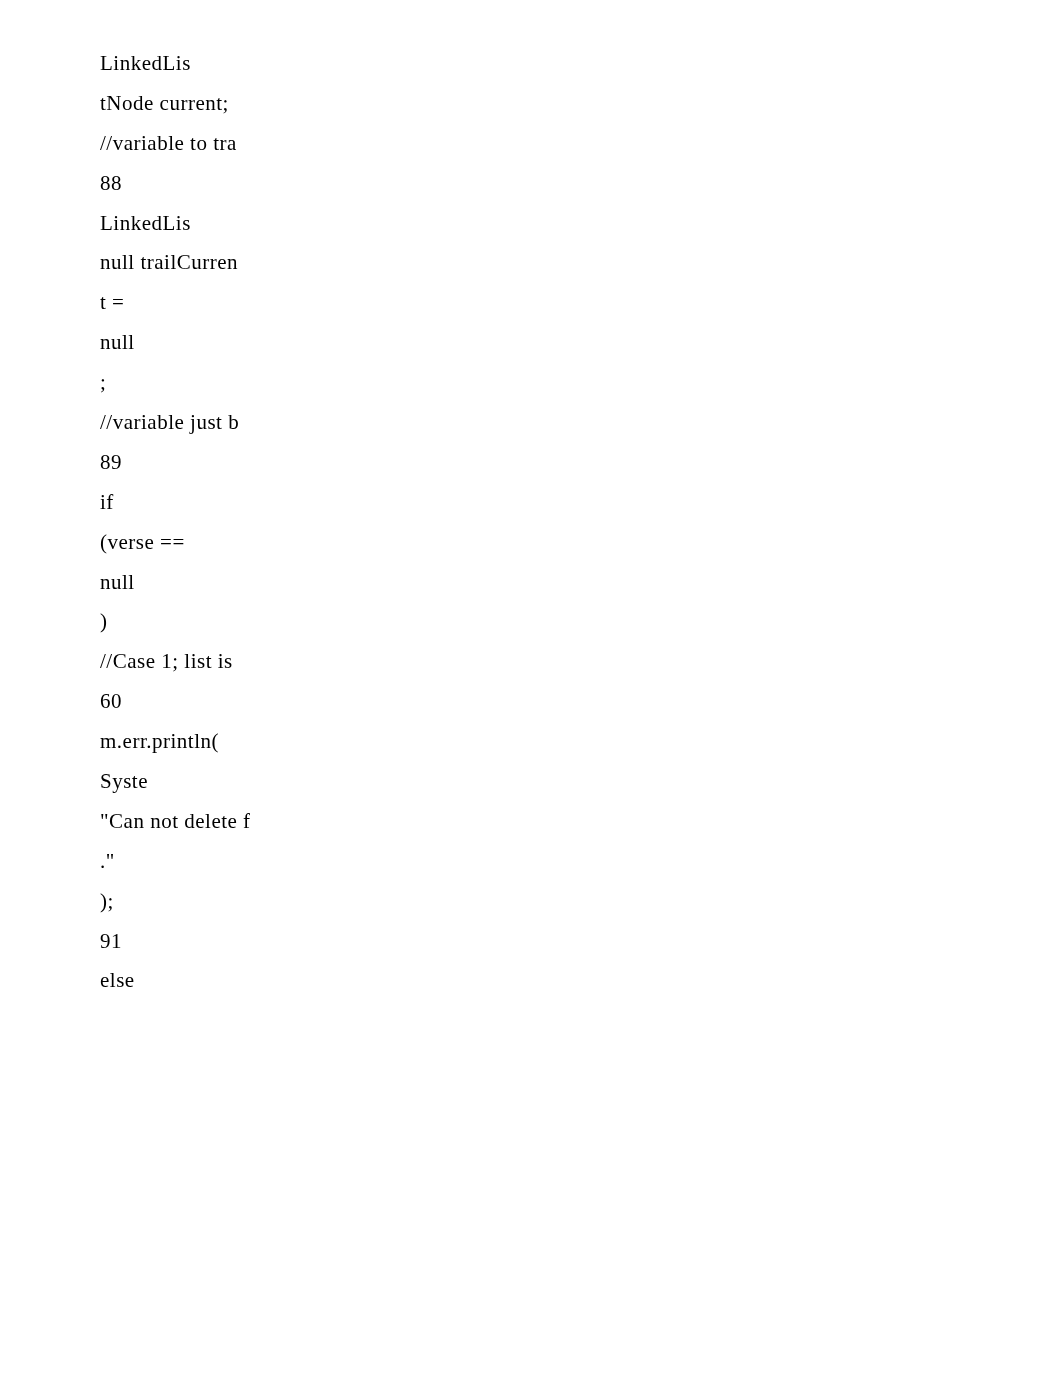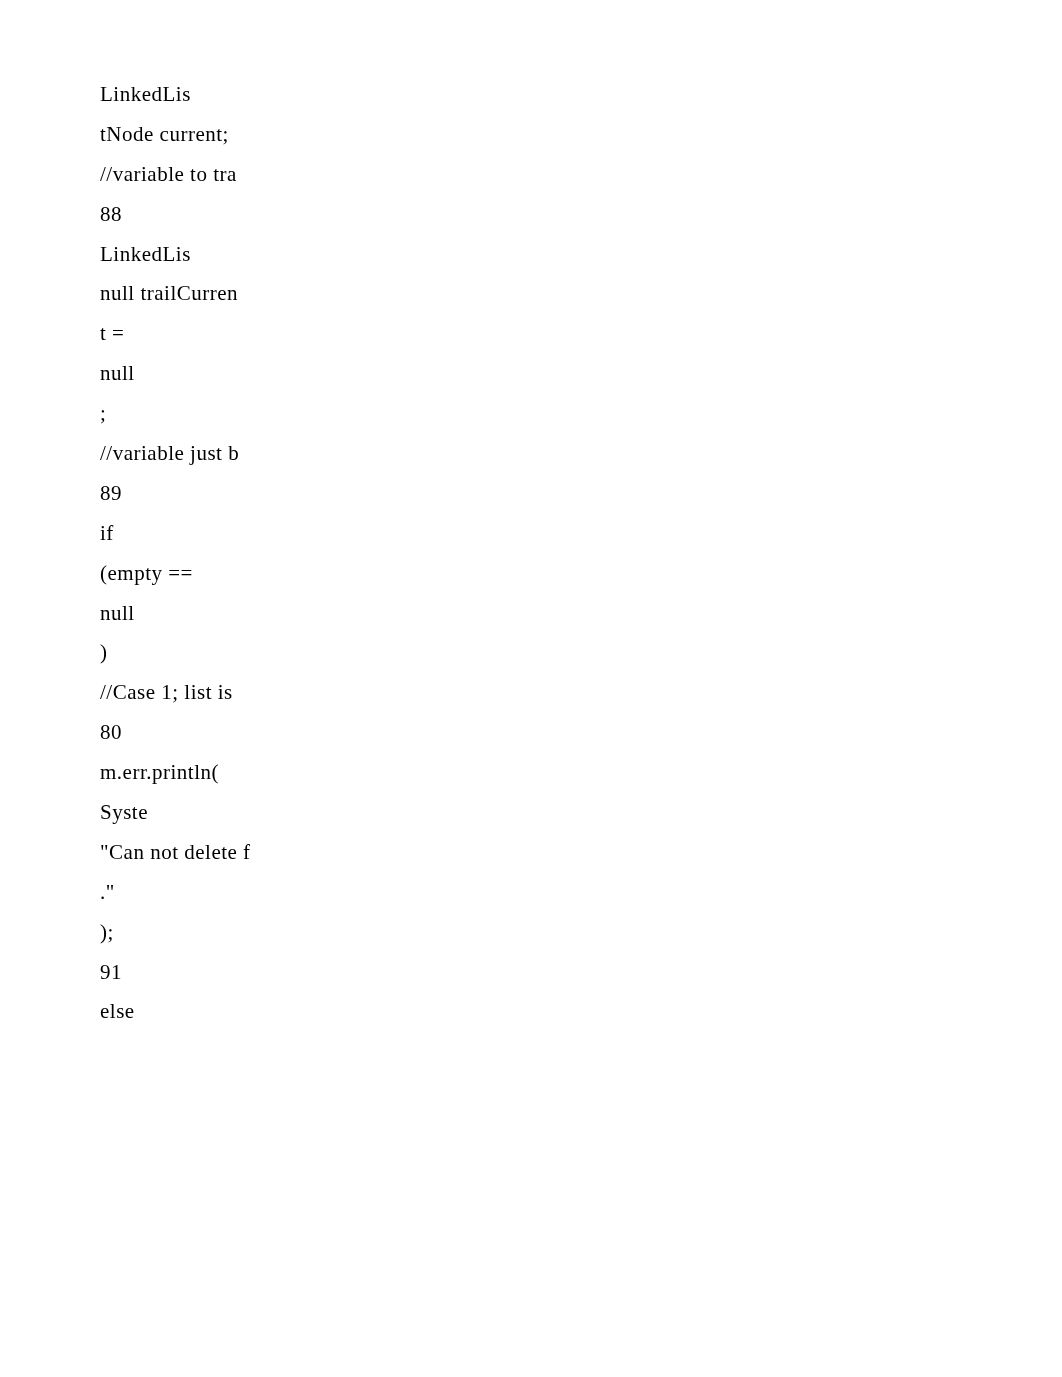--- a/index.html
+++ b/index.html
@@ -6,21 +6,21 @@
       margin: 0;
       padding: 0;
       background: #ffffff;
       font-family: Georgia, 'Times New Roman', serif;
       font-size: 21px;
       color: #000000;
       line-height: 1.9;
       letter-spacing: 0.5px;
     }
     .page {
-      padding: 75px 100px 100px 100px;
+      padding: 44px 100px 100px 100px;
       width: 866px;
       box-sizing: border-box;
     }
     .line {
       display: block;
       white-space: pre;
     }
   </style>
 </head>
 <body>
@@ -31,25 +31,25 @@
   <span class="line">//variable to tra</span>
   <span class="line">88</span>
   <span class="line">LinkedLis</span>
   <span class="line">null trailCurren</span>
   <span class="line">t =</span>
   <span class="line">null</span>
   <span class="line">;</span>
   <span class="line">//variable just b</span>
   <span class="line">89</span>
   <span class="line">if</span>
-  <span class="line">(empty ==</span>
+  <span class="line">(verse ==</span>
   <span class="line">null</span>
   <span class="line">)</span>
   <span class="line">//Case 1; list is</span>
-  <span class="line">80</span>
+  <span class="line">60</span>
   <span class="line">m.err.println(</span>
   <span class="line">Syste</span>
   <span class="line">"Can not delete f</span>
   <span class="line">."</span>
   <span class="line">);</span>
   <span class="line">91</span>
   <span class="line">else</span>
 </div>
 
 </body></html>

